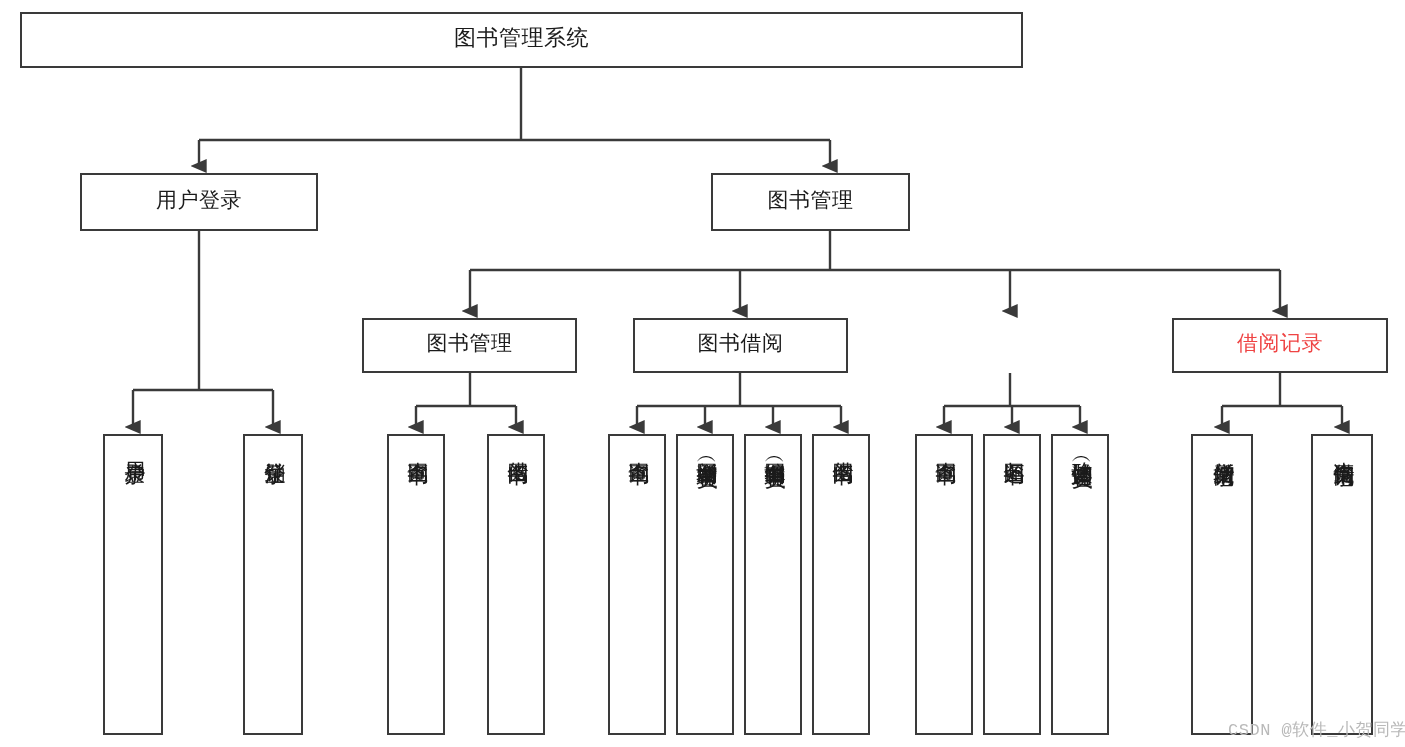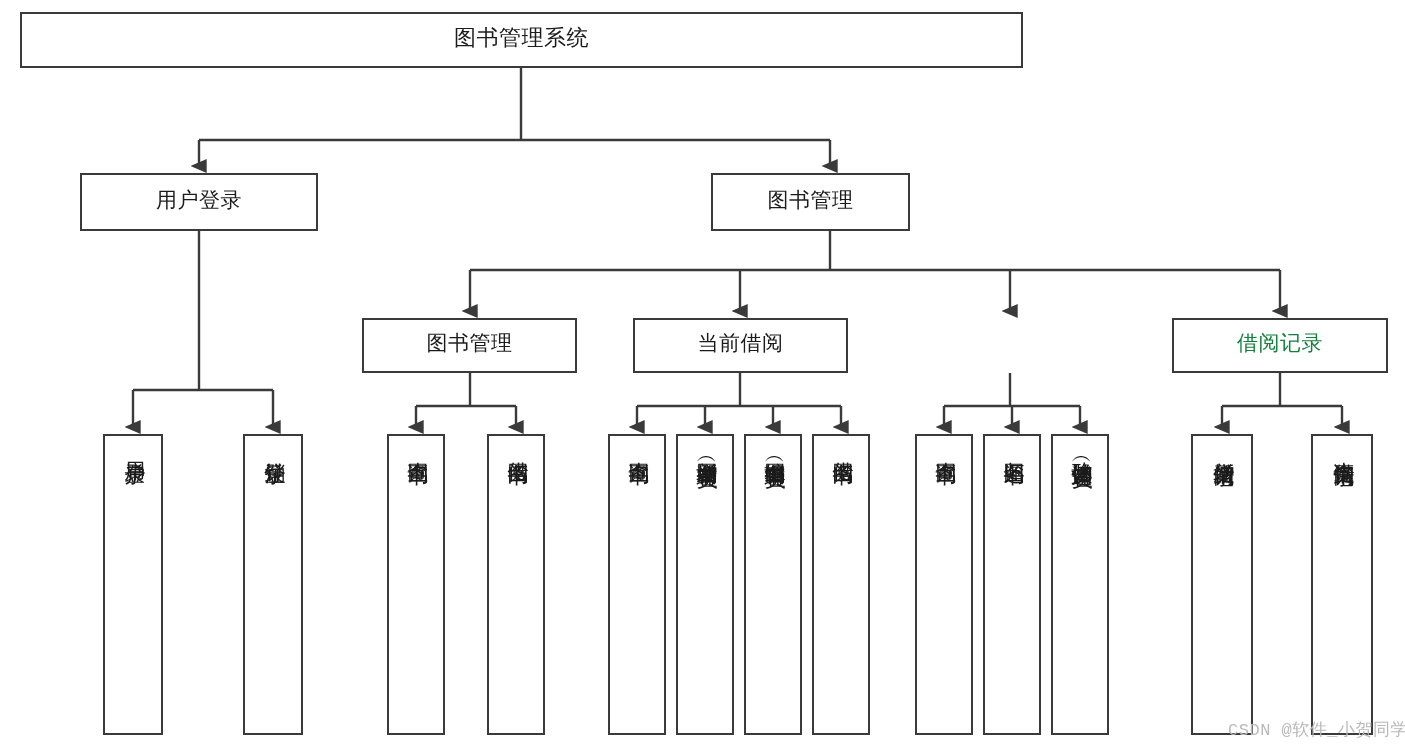--- a/index.html
+++ b/index.html
@@ -144,23 +144,23 @@
     <span class="node-label">用户登录</span>
   </div>
   <div class="node horiz" style="left: 711px; top: 173px; width: 199px; height: 58px; border-color: rgb(58, 58, 58); background: rgb(255, 255, 255); color: rgb(27, 27, 27);">
     <span class="node-label">图书管理</span>
   </div>
 
   <div class="node horiz" style="left: 362px; top: 318px; width: 215px; height: 55px; border-color: rgb(58, 58, 58); background: rgb(255, 255, 255); color: rgb(27, 27, 27);">
     <span class="node-label">图书管理</span>
   </div>
   <div class="node horiz" style="left: 633px; top: 318px; width: 215px; height: 55px; border-color: rgb(58, 58, 58); background: rgb(255, 255, 255); color: rgb(27, 27, 27);">
-    <span class="node-label">当前借阅</span>
-  </div>
-  <div class="node horiz" style="left: 1172px; top: 318px; width: 216px; height: 55px; border-color: rgb(58, 58, 58); background: rgb(255, 255, 255); color: #15803d;">
+    <span class="node-label">图书借阅</span>
+  </div>
+  <div class="node horiz" style="left: 1172px; top: 318px; width: 216px; height: 55px; border-color: rgb(58, 58, 58); background: rgb(255, 255, 255); color: #ef4444;">
     <span class="node-label">借阅记录</span>
   </div>
 
   <div class="node vert" style="left: 103px; top: 434px; width: 60px; height: 301px; border-color: rgb(58, 58, 58); background: rgb(255, 255, 255); color: rgb(27, 27, 27);">
     <span class="node-label">用户登录</span>
   </div>
   <div class="node vert" style="left: 243px; top: 434px; width: 60px; height: 301px; border-color: rgb(58, 58, 58); background: rgb(255, 255, 255); color: rgb(27, 27, 27);">
     <span class="node-label">注销登录</span>
   </div>
   <div class="node vert" style="left: 387px; top: 434px; width: 58px; height: 301px; border-color: rgb(58, 58, 58); background: rgb(255, 255, 255); color: rgb(27, 27, 27);">

